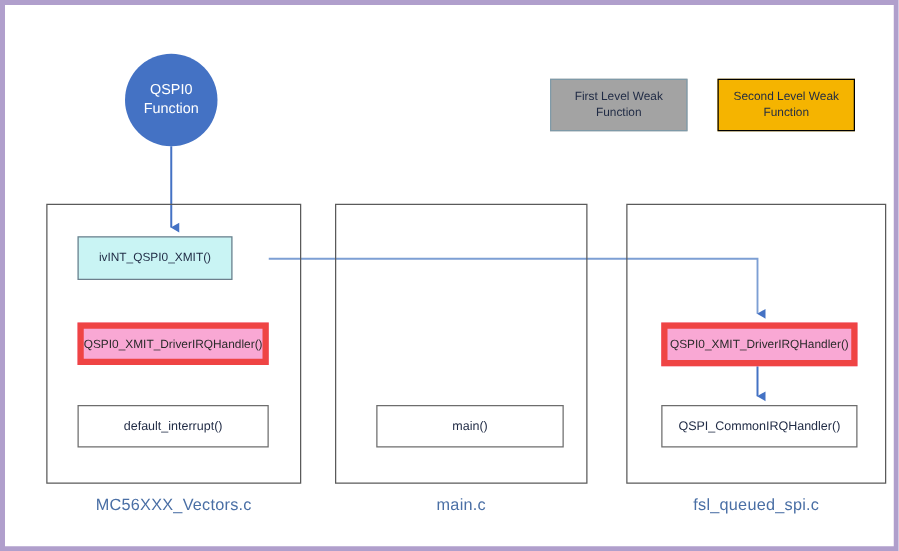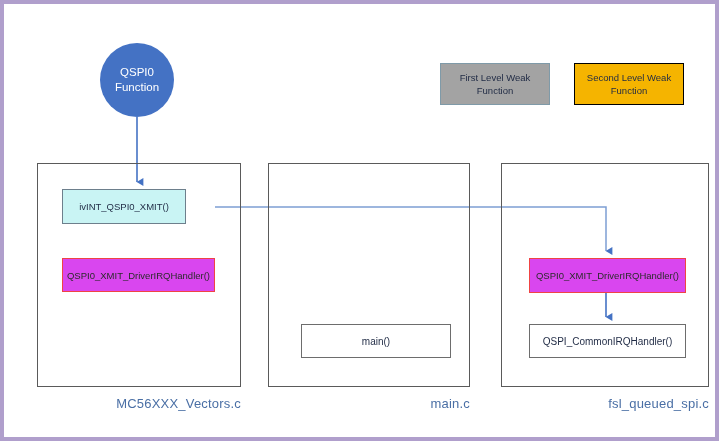--- a/index.html
+++ b/index.html
@@ -79,21 +79,21 @@
     border: 1px solid #5a5a5a;
     background: transparent;
     box-sizing: border-box;
   }
   .cont-vectors { left: 33px;  top: 159px; width: 204px; height: 224px; }
   .cont-main    { left: 264px; top: 159px; width: 202px; height: 224px; }
   .cont-spi     { left: 497px; top: 159px; width: 208px; height: 224px; }
 
   .file-label {
     position: absolute;
-    text-align: right;
+    text-align: center;
     font-size: 13px;
     color: #4a6fa5;
     letter-spacing: 0.2px;
   }
   .lbl-vectors { left: 33px;  top: 392px; width: 204px; }
   .lbl-main    { left: 264px; top: 392px; width: 202px; }
   .lbl-spi     { left: 497px; top: 392px; width: 208px; }
 
   
   .fbox {
@@ -104,22 +104,22 @@
     text-align: center;
     box-sizing: border-box;
     font-size: 9.5px;
     color: #1f2a44;
   }
   .fbox-cyan {
     background: #c9f4f4;
     border: 1px solid #6d7f8c;
   }
   .fbox-orange {
-    background: #d946ef;
-    border: 1px solid #ef4444;
+    background: #f9a8d4;
+    border: 5px solid #ef4444;
     color: #2b2b2b;
   }
   .fbox-white {
     background: #ffffff;
     border: 1px solid #6d6d6d;
   }
 
   .b-ivint       { left: 58px;  top: 185px; width: 124px; height: 35px; }
   .b-drv-left    { left: 58px;  top: 254px; width: 153px; height: 34px; }
   .b-default     { left: 58px;  top: 320px; width: 153px; height: 34px; font-size: 10px; }
@@ -177,20 +177,23 @@
     <div class="container cont-vectors"></div>
     <div class="container cont-main"></div>
     <div class="container cont-spi"></div>
 
     <div class="fbox fbox-cyan b-ivint">
       <span>ivINT_QSPI0_XMIT()</span>
     </div>
     <div class="fbox fbox-orange b-drv-left">
       <span>QSPI0_XMIT_DriverIRQHandler()</span>
     </div>
+    <div class="fbox fbox-white b-default">
+      <span>default_interrupt()</span>
+    </div>
 
     <div class="fbox fbox-white b-main">
       <span>main()</span>
     </div>
 
     <div class="fbox fbox-orange b-drv-right">
       <span>QSPI0_XMIT_DriverIRQHandler()</span>
     </div>
     <div class="fbox fbox-white b-common">
       <span>QSPI_CommonIRQHandler()</span>

